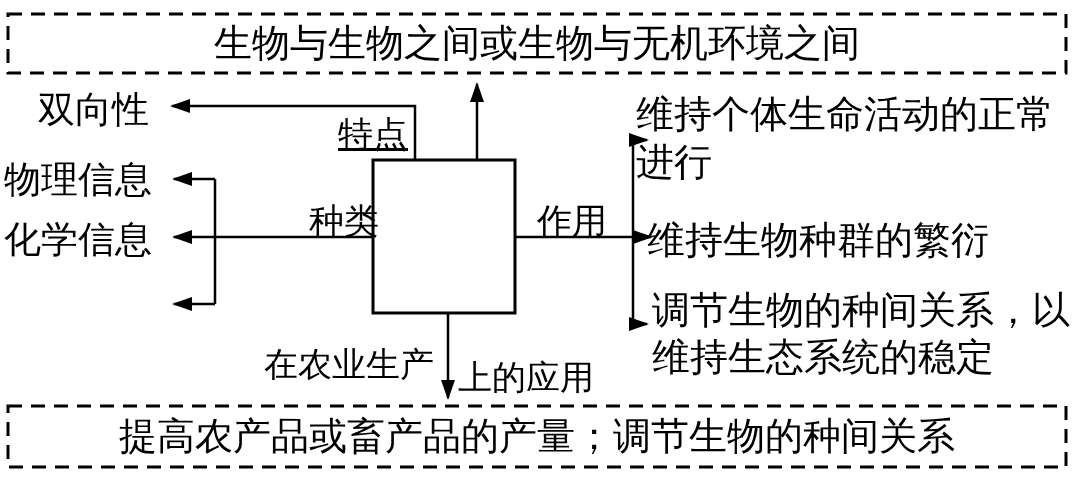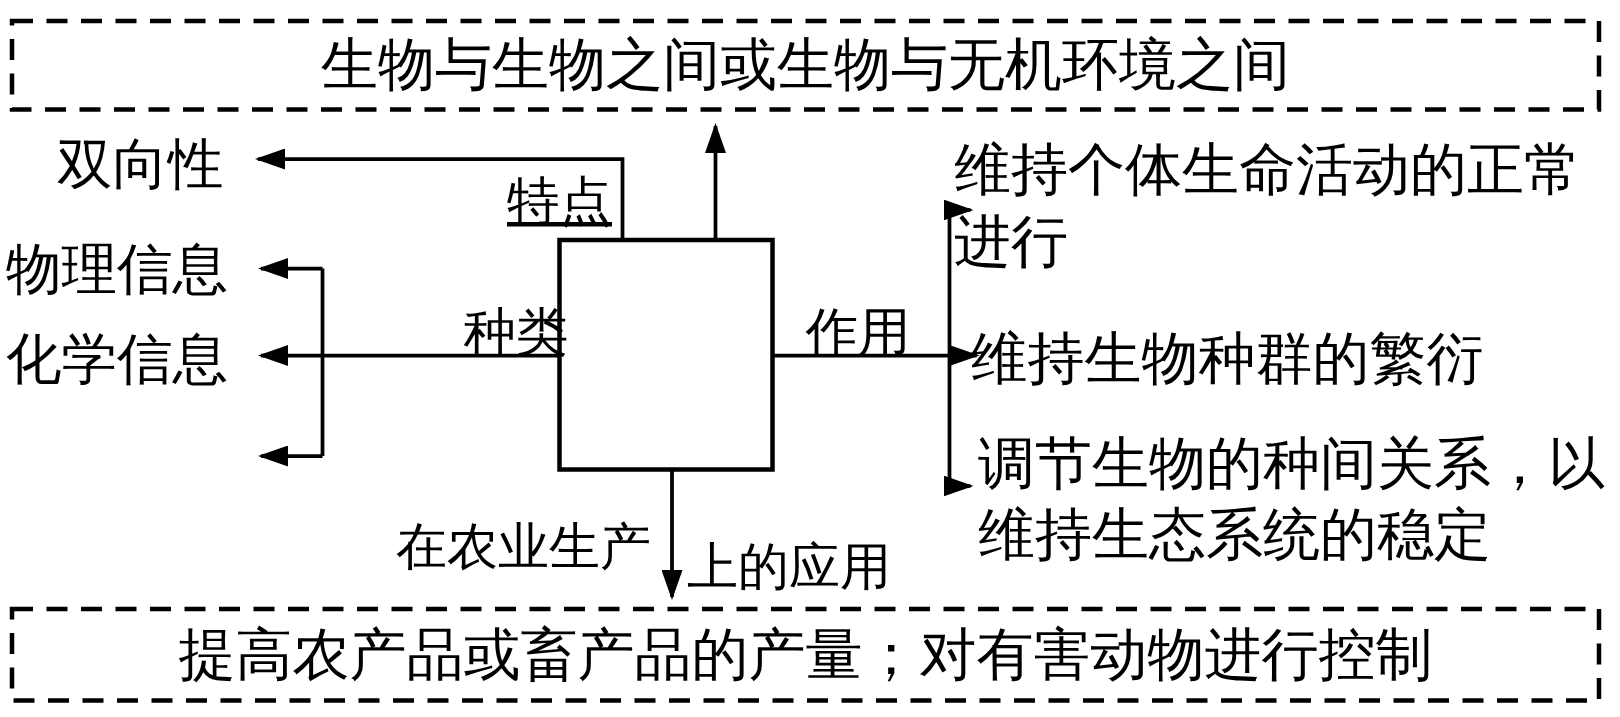--- a/index.html
+++ b/index.html
@@ -95,15 +95,15 @@
   <div class="txt left-item item-bidirectional">双向性</div>
   <div class="txt left-item item-physical">物理信息</div>
   <div class="txt left-item item-chemical">化学信息</div>
 
   <div class="txt ml fn-item fn-1">维持个体生命活动的正常
 进行</div>
   <div class="txt ml fn-item fn-2">维持生物种群的繁衍</div>
   <div class="txt ml fn-item fn-3">调节生物的种间关系，以
 维持生态系统的稳定</div>
 
-  <div class="txt bottom-box-text">提高农产品或畜产品的产量；对有害动物进行控制</div>
+  <div class="txt bottom-box-text">提高农产品或畜产品的产量；调节生物的种间关系</div>
 
 </div>
 
 </body></html>

